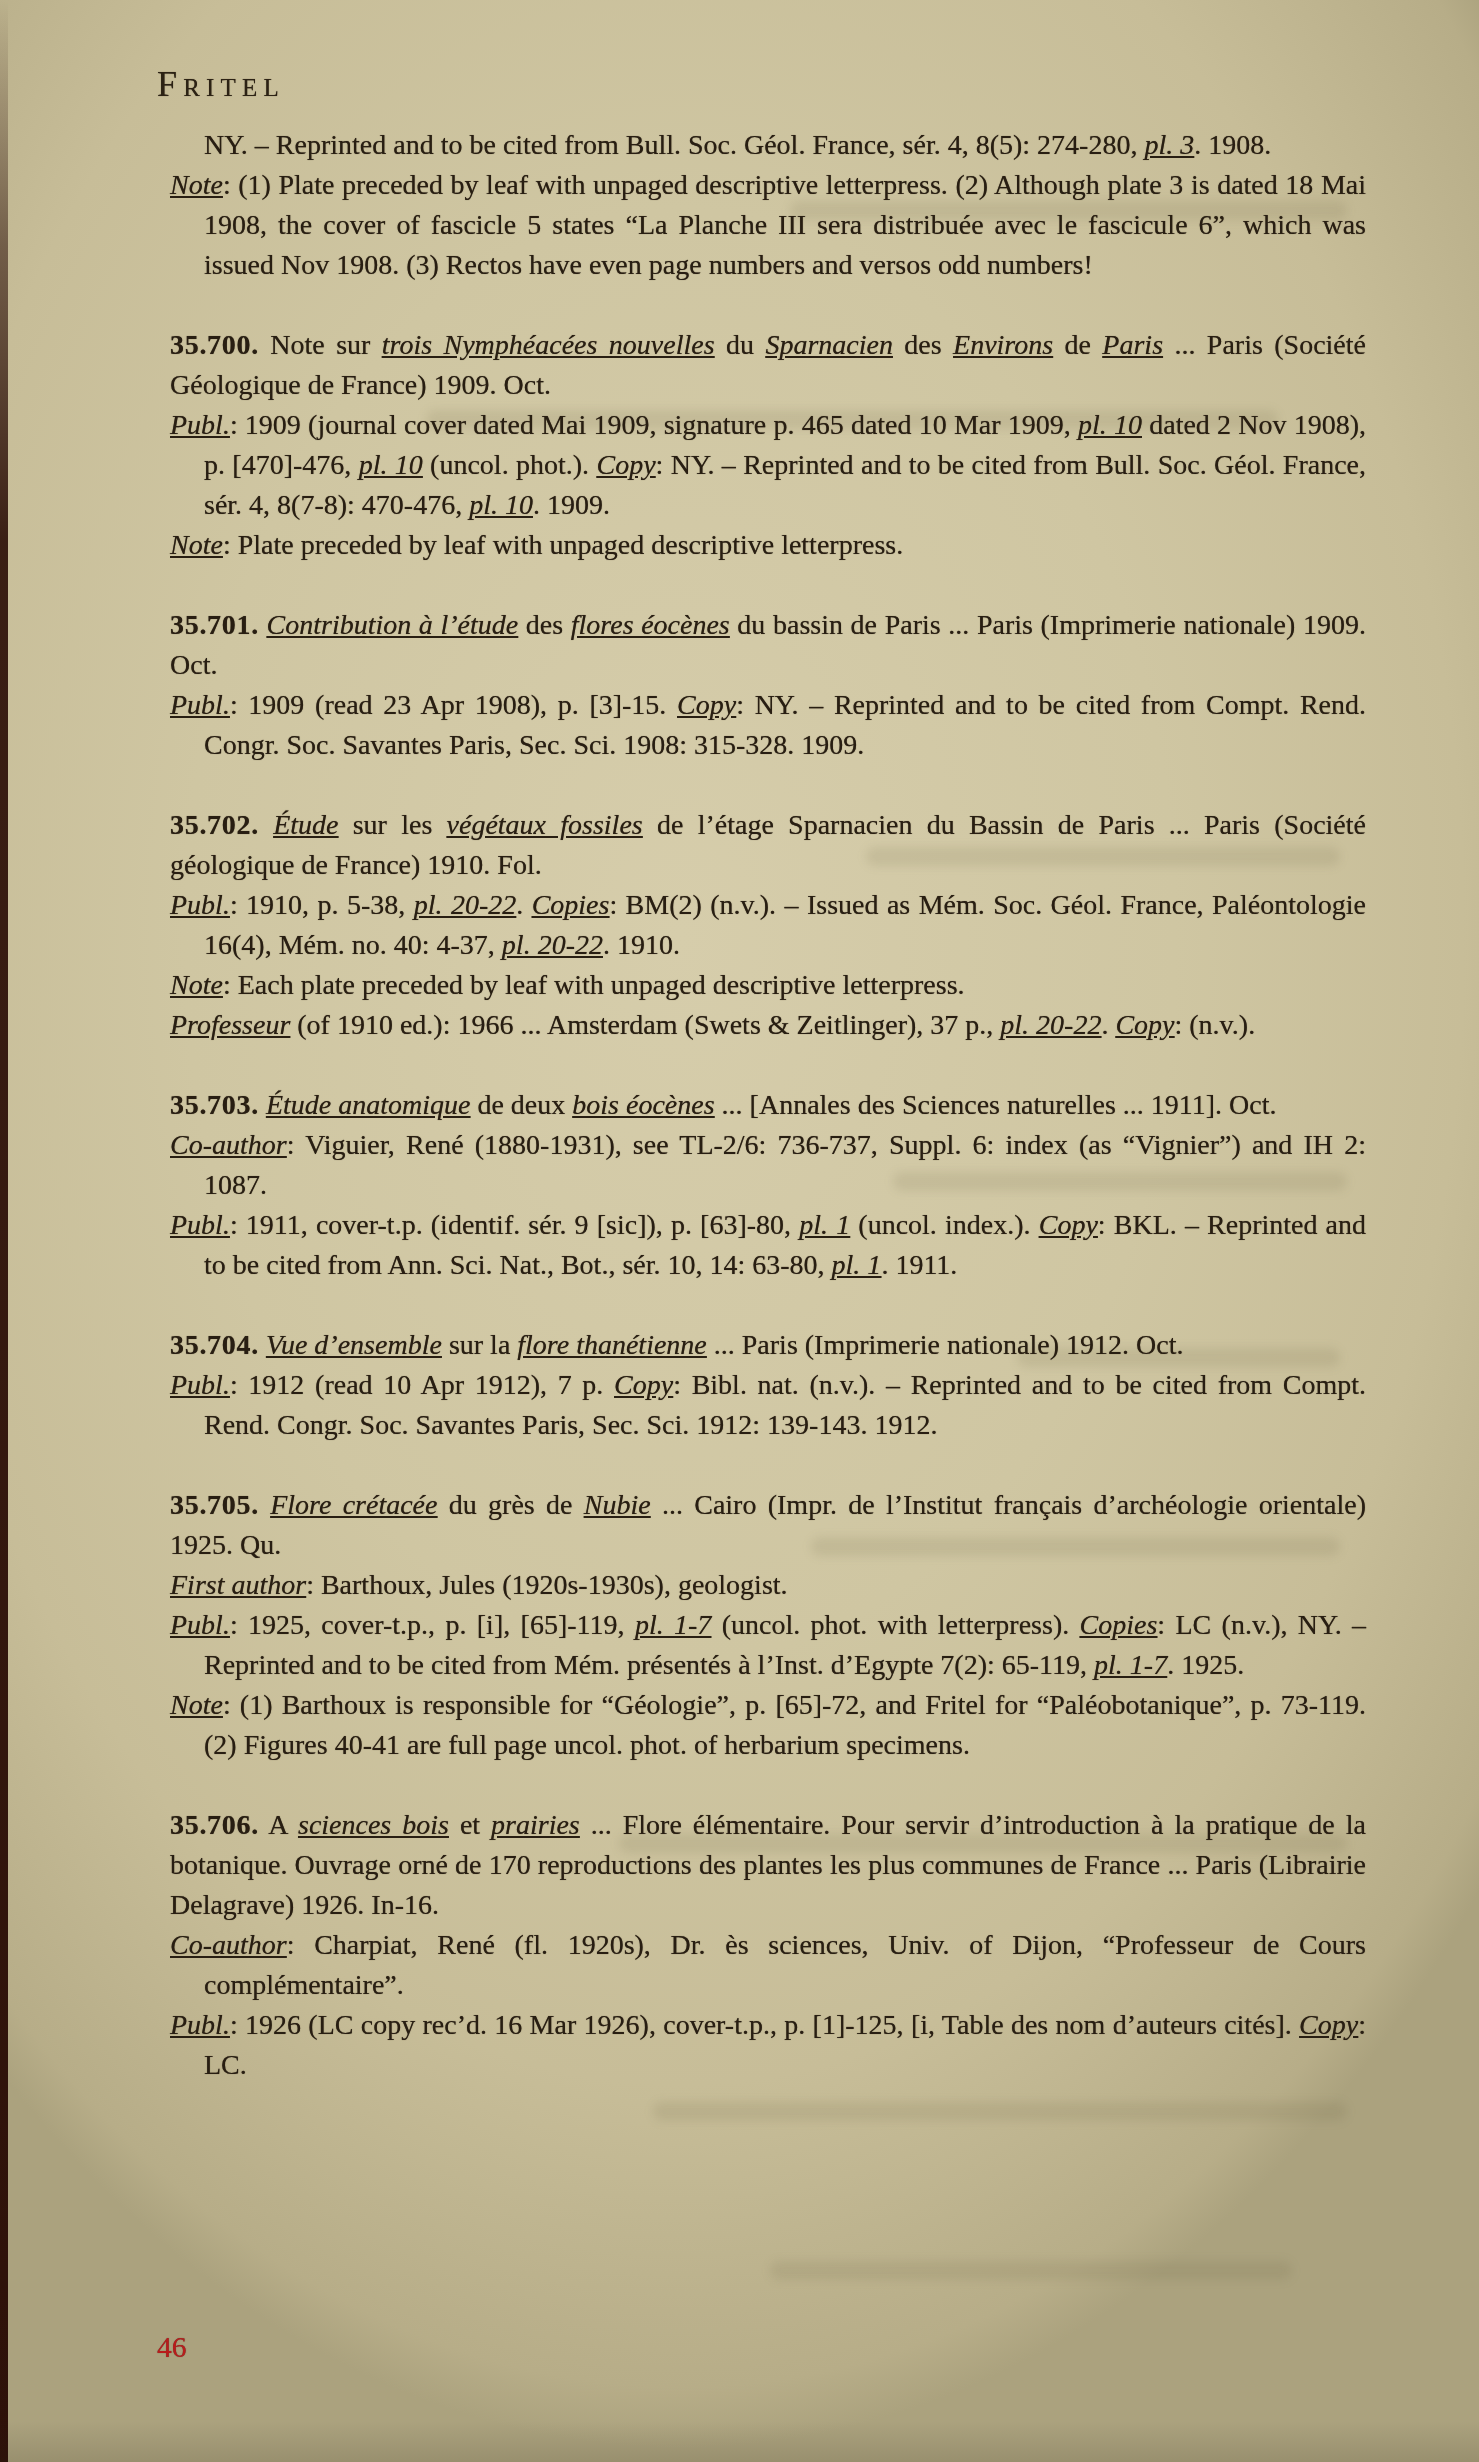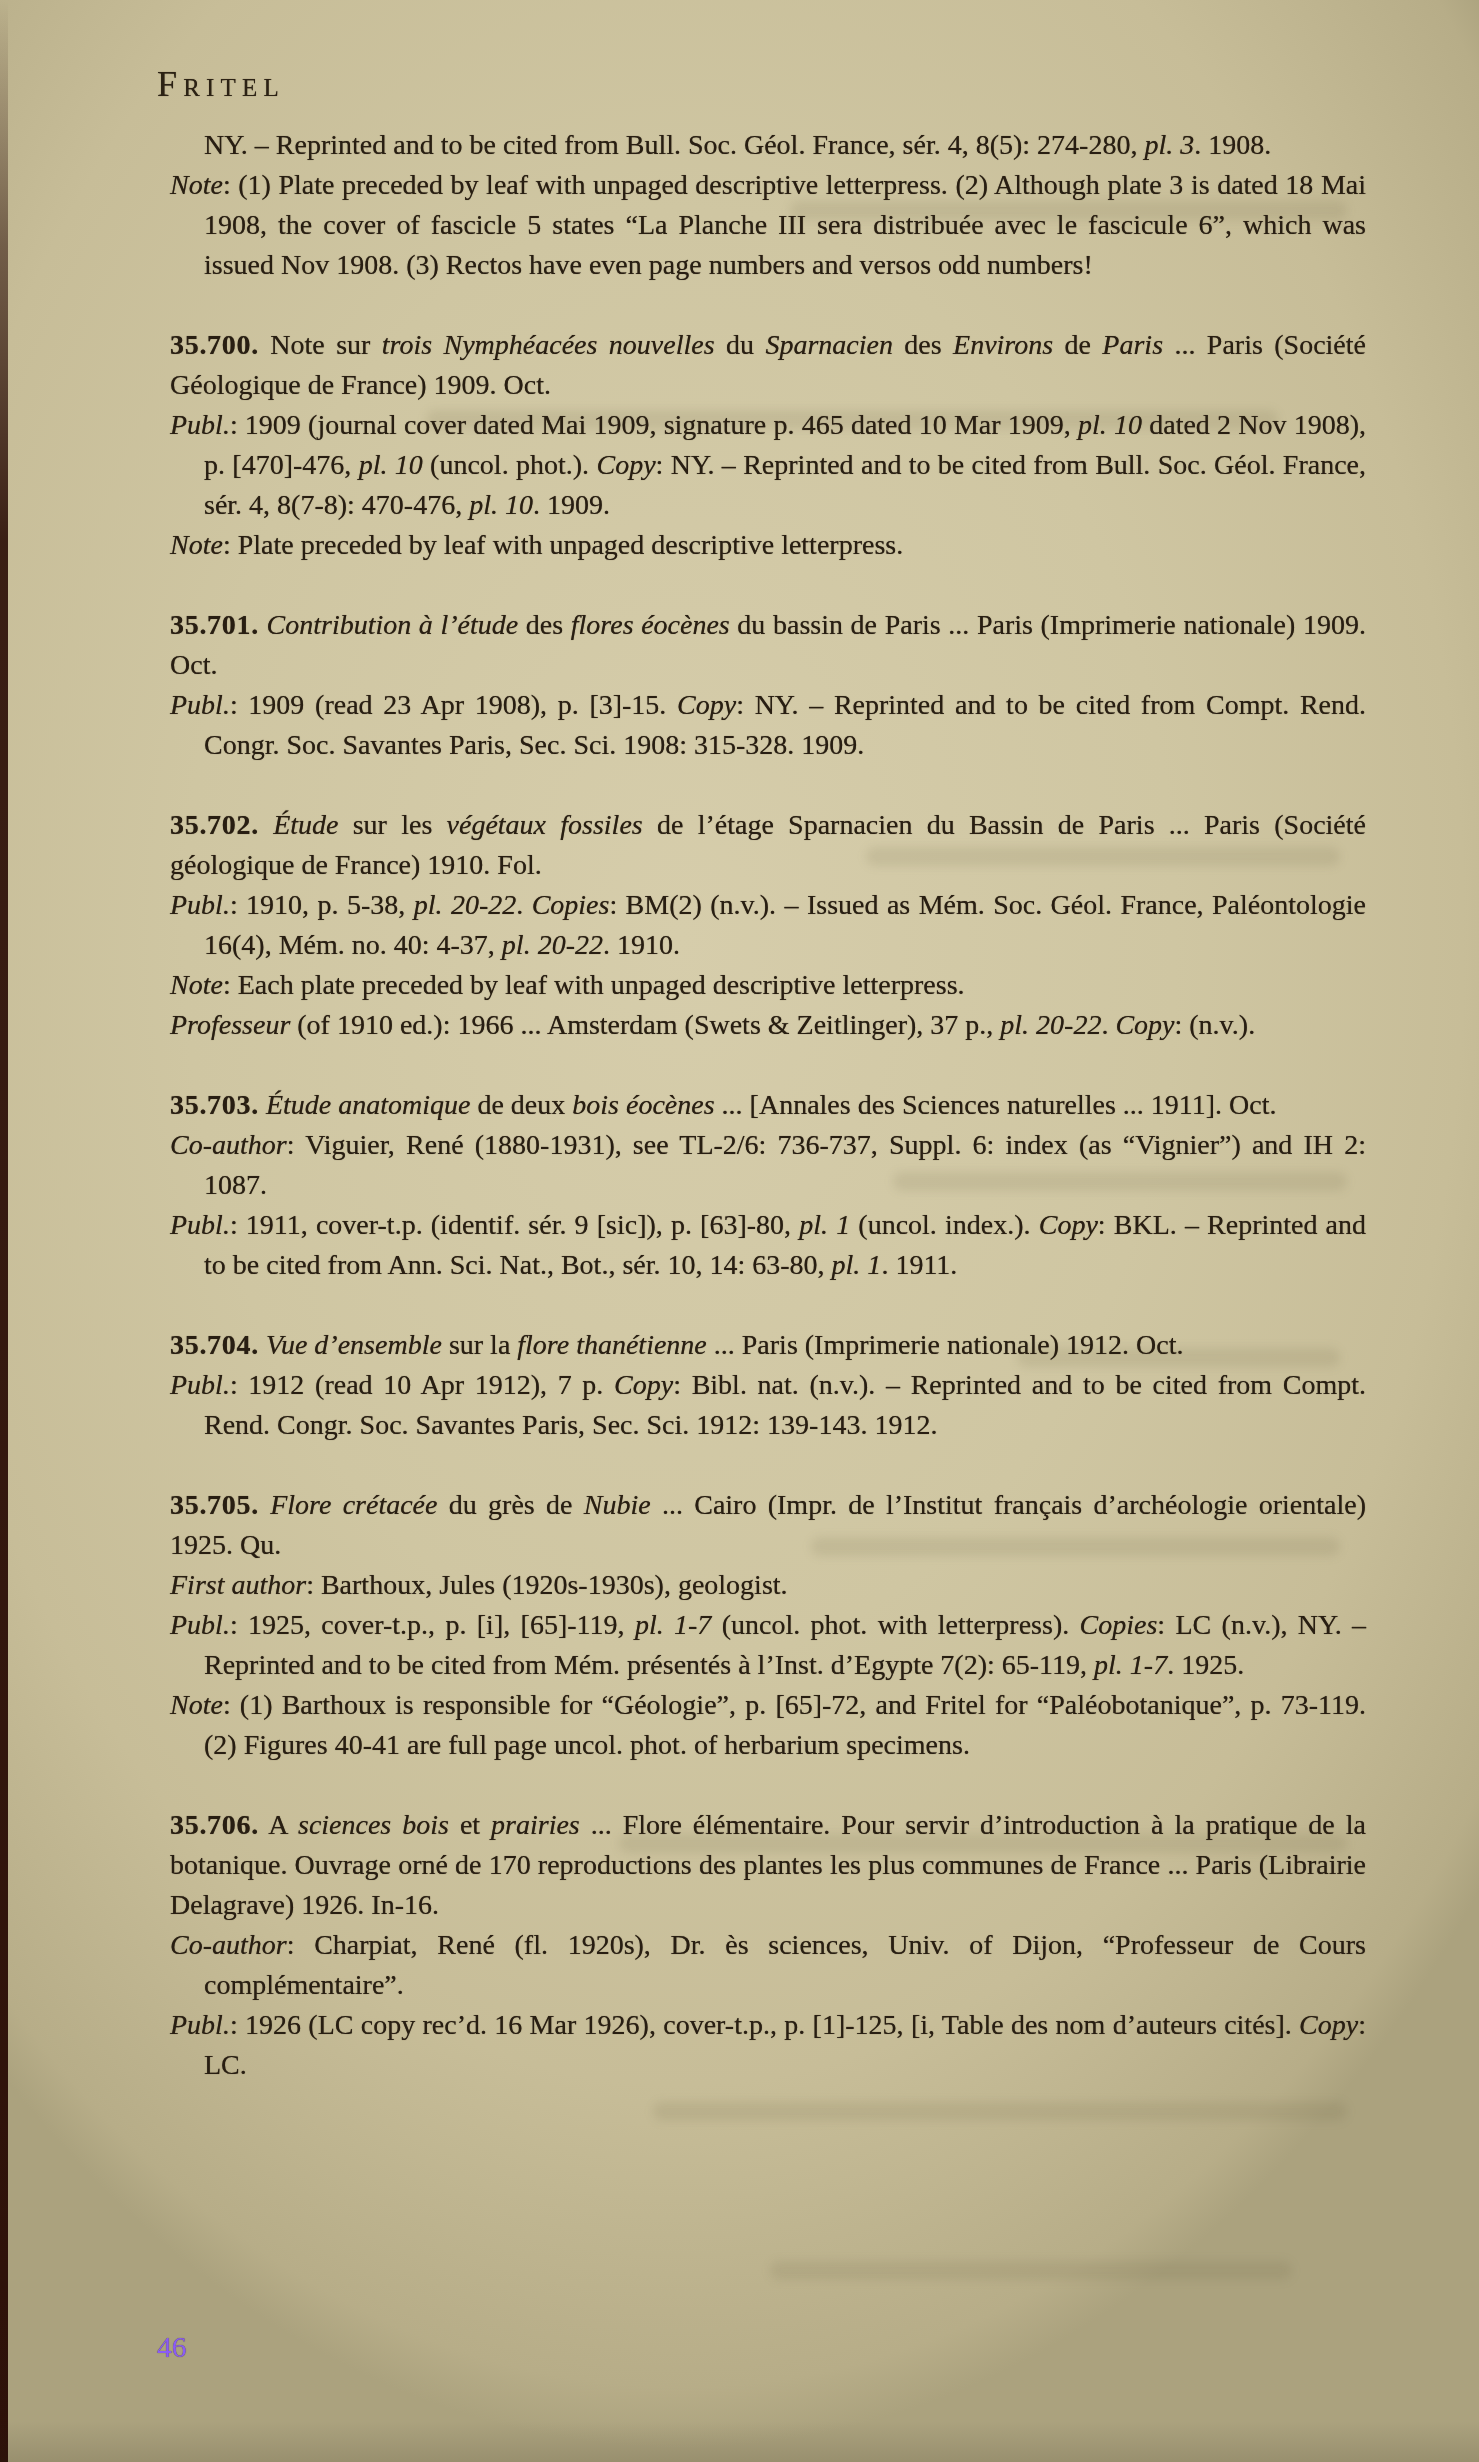--- a/index.html
+++ b/index.html
@@ -37,26 +37,26 @@
   .text-column {
     position: absolute; left: 170px; top: 125px; width: 1196px;
     font-size: 28px; line-height: 40px;
   }
   .text-column section { margin: 0 0 0 0; }
   .text-column section + section { margin-top: 40px; }
   .text-column p { margin: 0; text-align: justify; }
   p.title { padding-left: 0; text-indent: 0; }
   p.hanging { padding-left: 34px; text-indent: -34px; }
   p.continuation { padding-left: 34px; text-indent: 0; }
-  .it { font-style: italic; }
+  .it { font-style: italic; text-decoration: underline; }
   .bd { font-weight: bold; letter-spacing: 0.7px; }
 
   .page-number {
     position: absolute; left: 157px; top: 2331px;
-    font-size: 29.6px; color: #8b5cf6;
+    font-size: 29.6px; color: #b91c1c;
   }
 
   
   .ghost {
     position: absolute; height: 19px; border-radius: 9.6px;
     background: rgba(95, 90, 58, 0.12); filter: blur(4.8px);
   }
 </style>
 </head>
 <body>

